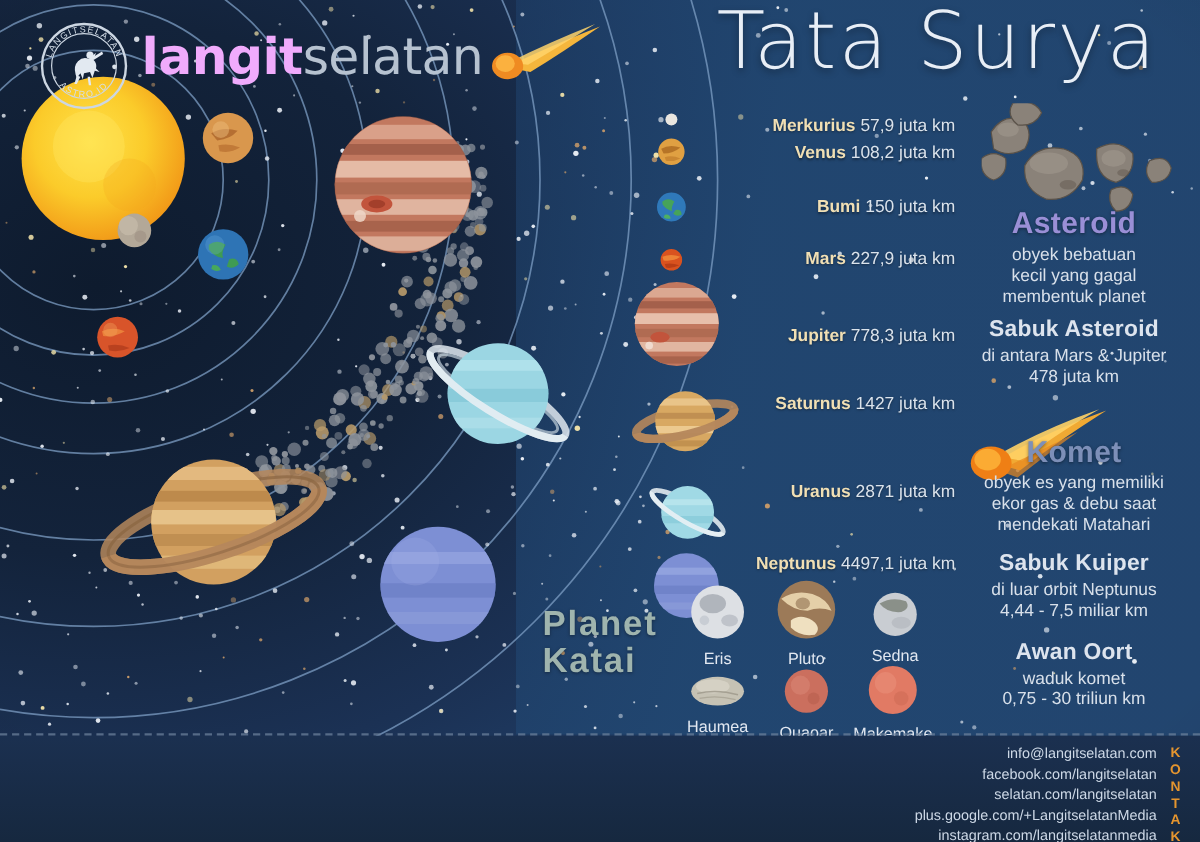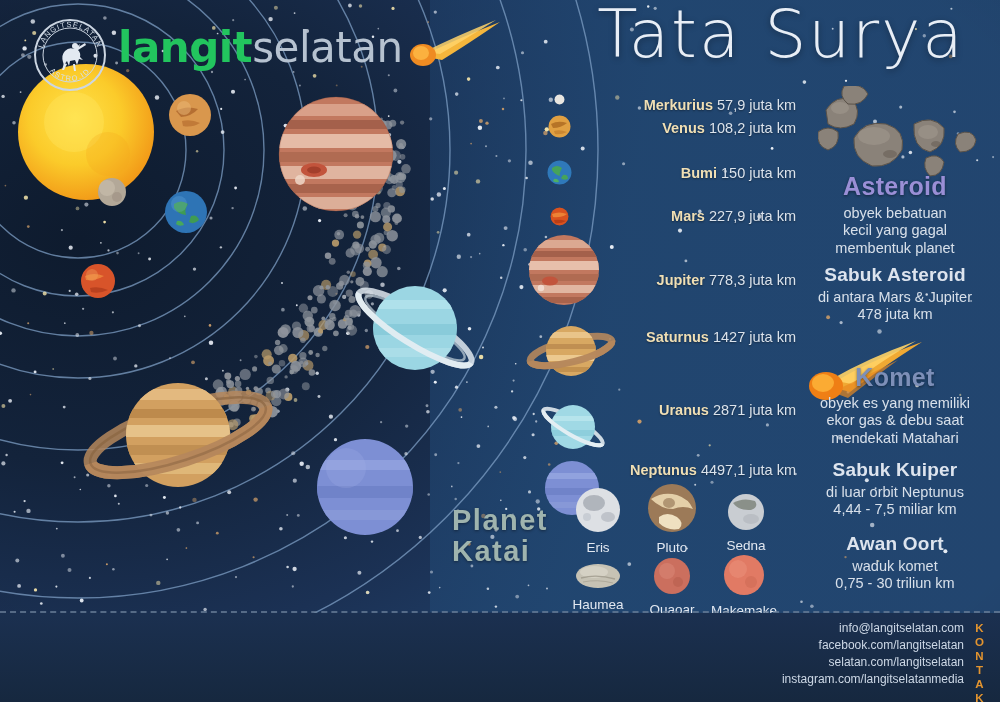--- a/index.html
+++ b/index.html
@@ -85,21 +85,21 @@
   }
   .logo-circle {
     position:absolute; left:33px; top:18px; width:74px; height:74px;
     border-radius:50%; border:2px solid #c2ccd8;
   }
   .brand {
     position:absolute; left:118px; top:27px;
     font-size:42px; line-height:1; letter-spacing:-0.5px;
     font-family:"DejaVu Sans", sans-serif;
   }
-  .brand .b1 { color:#22c55e; font-weight:700; }
+  .brand .b1 { color:#f0abfc; font-weight:700; }
   .brand .b2 { color:#b6c2d0; font-weight:400; }
 
   .contacts {
     position:absolute; right:36px; top:620px; width:300px;
     text-align:right; font-size:12px; line-height:1.42;
     color:#cdd8e6; font-weight:400;
   }
   .kontak {
     position:absolute; right:13px; top:621px;
     font-size:11.5px; font-weight:700; color:#e4952f;
@@ -1252,20 +1252,21 @@
   </svg>
 
   <div class="brand">
     <span class="b1">langit</span><span class="b2">selatan</span>
   </div>
 
   <div class="contacts">
     <div>info@langitselatan.com</div>
     <div>facebook.com/langitselatan</div>
     <div>selatan.com/langitselatan</div>
+    <div>plus.google.com/+LangitselatanMedia</div>
     <div>instagram.com/langitselatanmedia</div>
   </div>
 
   <div class="kontak">
       <div>K</div>
       <div>O</div>
       <div>N</div>
       <div>T</div>
       <div>A</div>
       <div>K</div>

